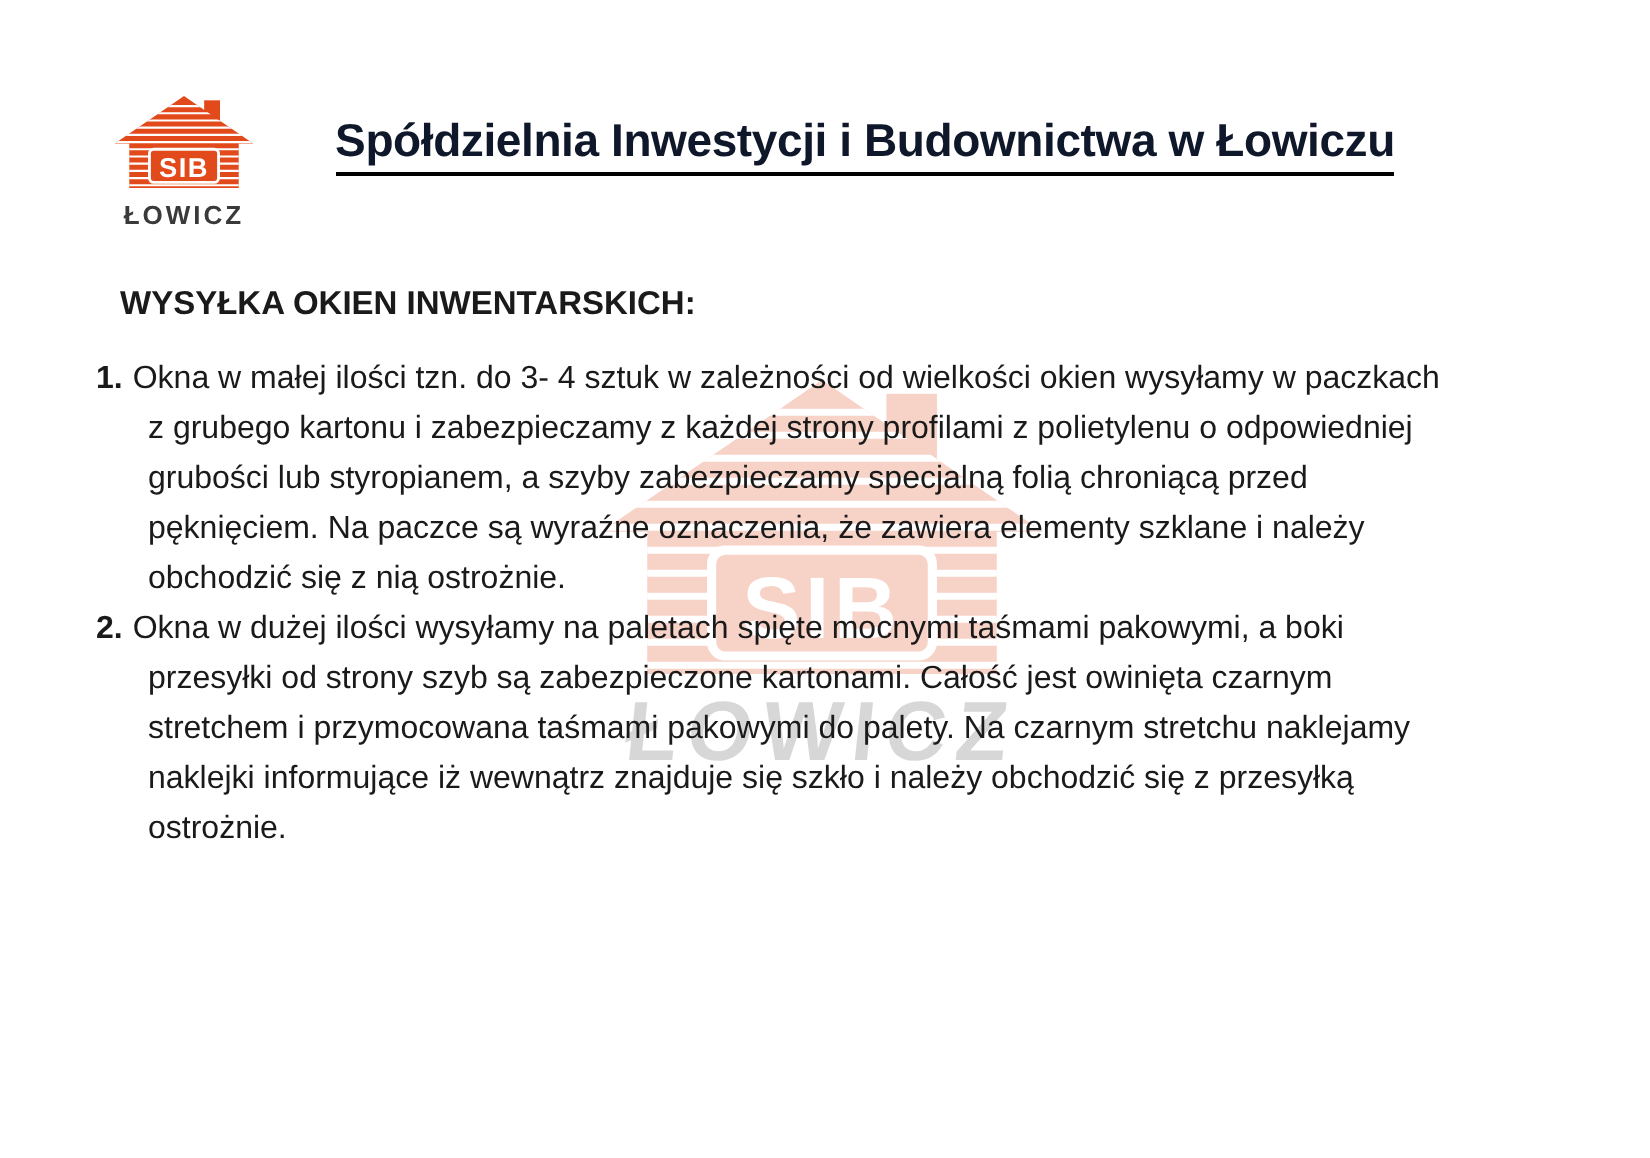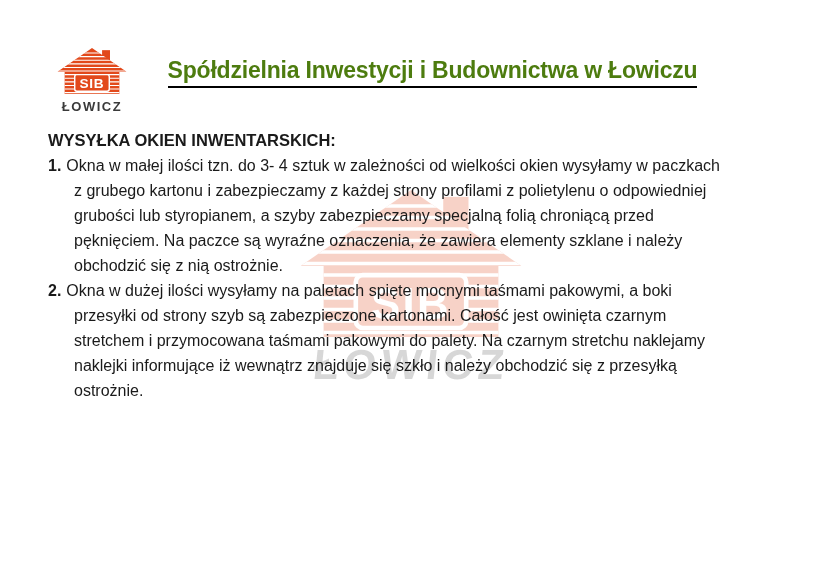--- a/index.html
+++ b/index.html
@@ -55,39 +55,39 @@
     width: 100%;
     text-align: center;
     z-index: 2;
   }
   .title {
     display: inline-block;
     transform: translateX(20px);
     font-weight: bold;
     font-size: 23px;
     letter-spacing: -0.2px;
-    color: #4d7c0f;
+    color: #0f172a;
     border-bottom: 2.5px solid #000000;
     padding-bottom: 2px;
   }
 
   
   .content {
     position: absolute;
     left: 48px; top: 128px;
     width: 750px;
     font-size: 16px;
     line-height: 25px;
     color: #1a1a1a;
     z-index: 1;
   }
   .content .heading {
     font-weight: bold;
     font-size: 16.5px;
-    margin: 0;
+    margin: 12px;
   }
   .content p {
     margin: 0;
     padding-left: 26px;
     text-indent: -26px;
   }
   .content .num {
     font-weight: bold;
     margin-right: 5px;
   }

